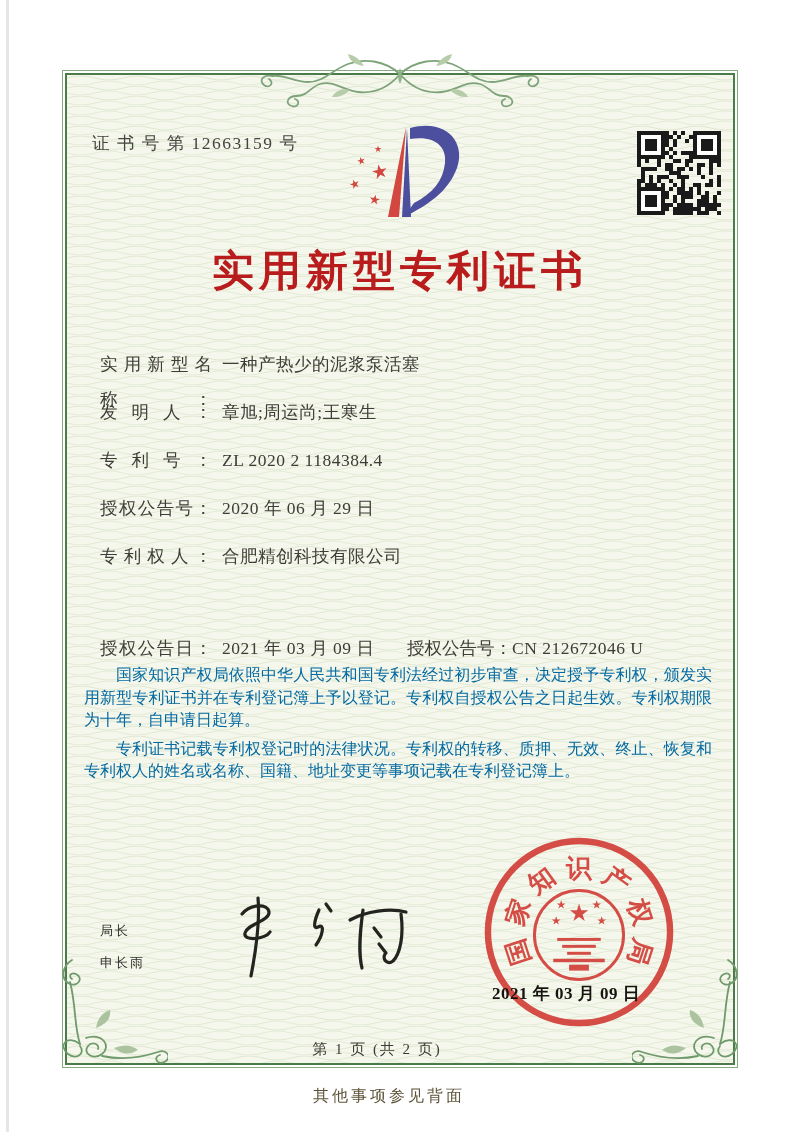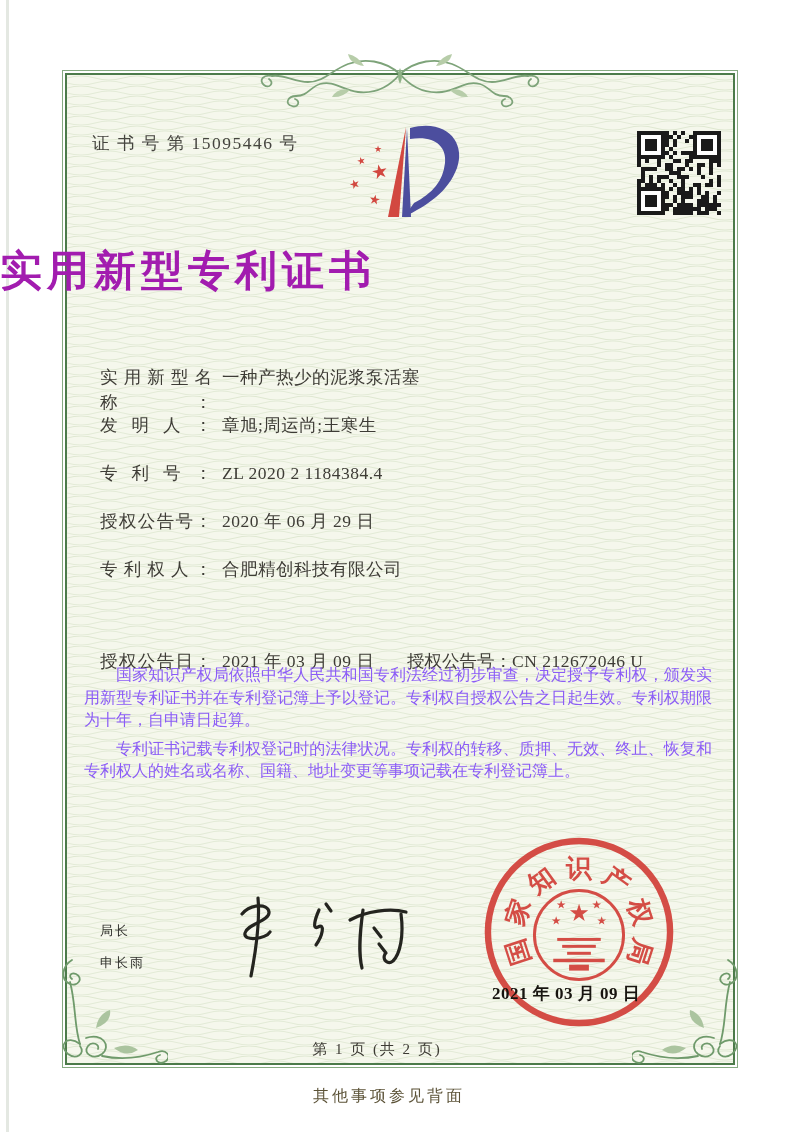--- a/index.html
+++ b/index.html
@@ -6,29 +6,29 @@
   .page{position:relative;width:800px;height:1132px;background:#ffffff;overflow:hidden;
         font-family:"Liberation Serif","DejaVu Serif",serif;color:#3e3c36;}
   .scan-edge{position:absolute;left:6px;top:0;width:3px;height:100%;background:#d9ded6;opacity:.7;}
   
   .frame-outer{position:absolute;left:62px;top:70px;width:674px;height:996px;border:1px solid #86ab81;}
   .frame-inner{position:absolute;inset:2px;border:2px solid #4c7b4a;background:#f5f7ec;overflow:hidden;}
   .paper-bg{position:absolute;inset:0;}
   .orn{position:absolute;pointer-events:none;}
   
   .cert-no{position:absolute;left:92px;top:131px;font-size:17.5px;letter-spacing:1.5px;color:#45443f;}
-  .title{position:absolute;left:0;right:0;top:243px;text-align:left;font-size:42px;font-weight:600;
-         letter-spacing:5px;color:#a21caf;}
-  .row{position:absolute;left:100px;width:645px;font-size:17.5px;line-height:25px;margin-top:18px;}
+  .title{position:absolute;left:0;right:0;top:243px;text-align:center;font-size:42px;font-weight:600;
+         letter-spacing:5px;color:#b91c1c;}
+  .row{position:absolute;left:100px;width:645px;font-size:17.5px;line-height:35px;}
   .lbl{display:inline-block;width:112px;text-align:justify;text-align-last:justify;vertical-align:top;}
   .val{display:inline-block;margin-left:10px;vertical-align:top;letter-spacing:.5px;}
   .val-wrap{width:452px;}
   .abs{position:absolute;top:0;}
   .paras{position:absolute;left:84px;top:664px;width:628px;font-size:16px;line-height:22.5px;
-         text-align:justify;color:#8b5cf6;}
+         text-align:justify;color:#0369a1;}
   .paras p{margin:0 0 6px 0;text-indent:2em;}
   .director{position:absolute;left:100px;font-size:13px;letter-spacing:2px;color:#2f2f2b;
             font-family:"Liberation Sans","DejaVu Sans",sans-serif;}
   .sig{position:absolute;left:222px;top:888px;}
   .seal{position:absolute;left:480px;top:833px;opacity:.92;}
   .seal-date{position:absolute;left:492px;top:982px;font-size:17px;font-weight:bold;color:#17140f;
              letter-spacing:.5px;white-space:nowrap;}
   .page-no{position:absolute;left:177px;width:400px;top:1040px;text-align:center;font-size:15px;
            letter-spacing:2px;color:#3c3a33;}
   .back-note{position:absolute;left:313px;top:1086px;font-size:16px;letter-spacing:3px;color:#5c5338;text-align:center;}
@@ -88,21 +88,21 @@
       <path d="M24,8 c-10,6 -12,20 -2,24 c8,3 14,-6 6,-10 c-5,-2 -8,2 -4,5"></path>
       <path d="M22,30 c6,22 4,44 10,62"></path>
       <path d="M32,92 c-14,-10 -22,2 -12,10 c8,6 18,0 12,-8"></path>
       <path d="M38,86 c16,-6 26,8 16,16 c-8,6 -20,0 -14,-8 c4,-5 12,-2 10,3"></path>
       <path d="M54,104 c18,4 38,2 56,-4 c8,-3 14,4 8,9 c-8,6 -14,-4 -6,-6"></path>
       <path d="M48,76 q2,-14 14,-18 q2,12 -14,18z" fill="#abc49f" stroke="none"></path>
       <path d="M66,96 q14,-6 24,2 q-12,8 -24,-2z" fill="#abc49f" stroke="none"></path>
     </g>
   </svg>
 
-  <div class="cert-no">证 书 号 第 15095446 号</div>
+  <div class="cert-no">证 书 号 第 12663159 号</div>
 
   <svg class="logo" width="134" height="112" viewBox="0 0 134 112">
     <g fill="#d24840">
       <text x="42" y="40" font-size="9" text-anchor="middle">★</text>
       <text x="26" y="52" font-size="10" text-anchor="middle" transform="rotate(-15 26 52)">★</text>
       <text x="45" y="66" font-size="19" text-anchor="middle" transform="rotate(-12 45 66)">★</text>
       <text x="20" y="76" font-size="12" text-anchor="middle" transform="rotate(-20 20 76)">★</text>
       <text x="38" y="92" font-size="13" text-anchor="middle" transform="rotate(10 38 92)">★</text>
     </g>
     <polygon points="70,15 52,105 63,105" fill="#d24840"></polygon>

